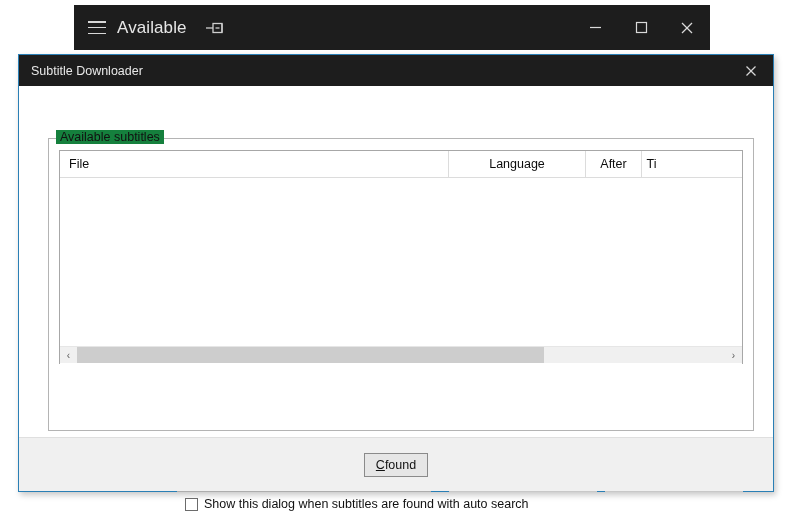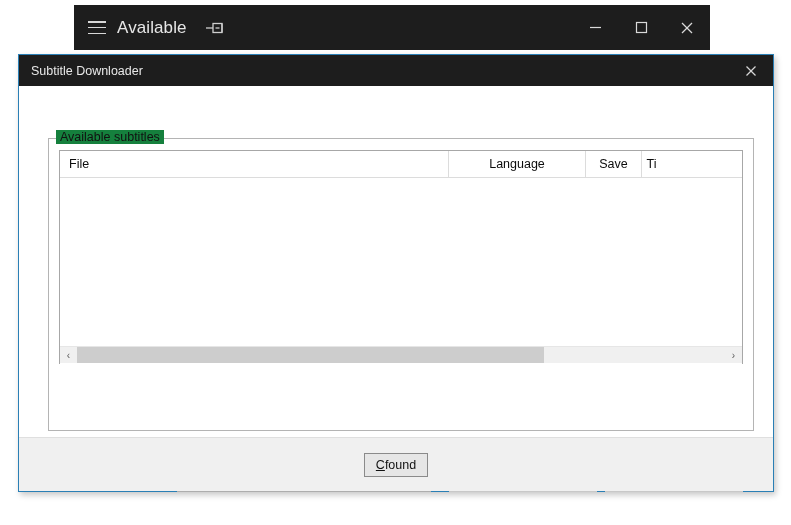--- a/index.html
+++ b/index.html
@@ -400,21 +400,21 @@
 
     <div class="dialog-body">
 
       <div class="groupbox"></div>
       <div class="groupbox-label">Available subtitles</div>
 
       <div class="listview">
         <div class="lv-header">
           <div class="lv-col left sep" style="width:389px">File</div>
           <div class="lv-col center sep" style="width:137px">Language</div>
-          <div class="lv-col center sep" style="width:56px">Save</div>
+          <div class="lv-col center sep" style="width:56px">After</div>
           <div class="lv-col center" style="width:19px">Ti</div>
         </div>
         <div class="lv-rows"></div>
         <div class="hscroll">
           <div class="hs-arrow">‹</div>
           <div class="hs-track">
             <div class="hs-thumb" style="width: 72%;"></div>
           </div>
           <div class="hs-arrow">›</div>
         </div>
@@ -441,20 +441,24 @@
           <div class="combo-arrow">
             <svg width="11" height="7" viewBox="0 0 11 7">
                 <polyline points="1,1 5.5,5.5 10,1" fill="none" stroke="#444" stroke-width="1.2"></polyline>
               </svg>
           </div>
         </div>
         <div class="btn w1">Save selected subtitle as...</div>
         <div class="btn w2">Save checked subtitle(s)</div>
       </div>
 
+      <div class="check-row">
+        <div class="checkbox"></div>
+        <div class="check-label">Show this dialog when subtitles are found with auto search</div>
+      </div>
 
     </div>
 
     <div class="dialog-footer">
       <div class="close-btn">
         <span class="accel">C</span>
           <span>found</span>
       </div>
     </div>
 

